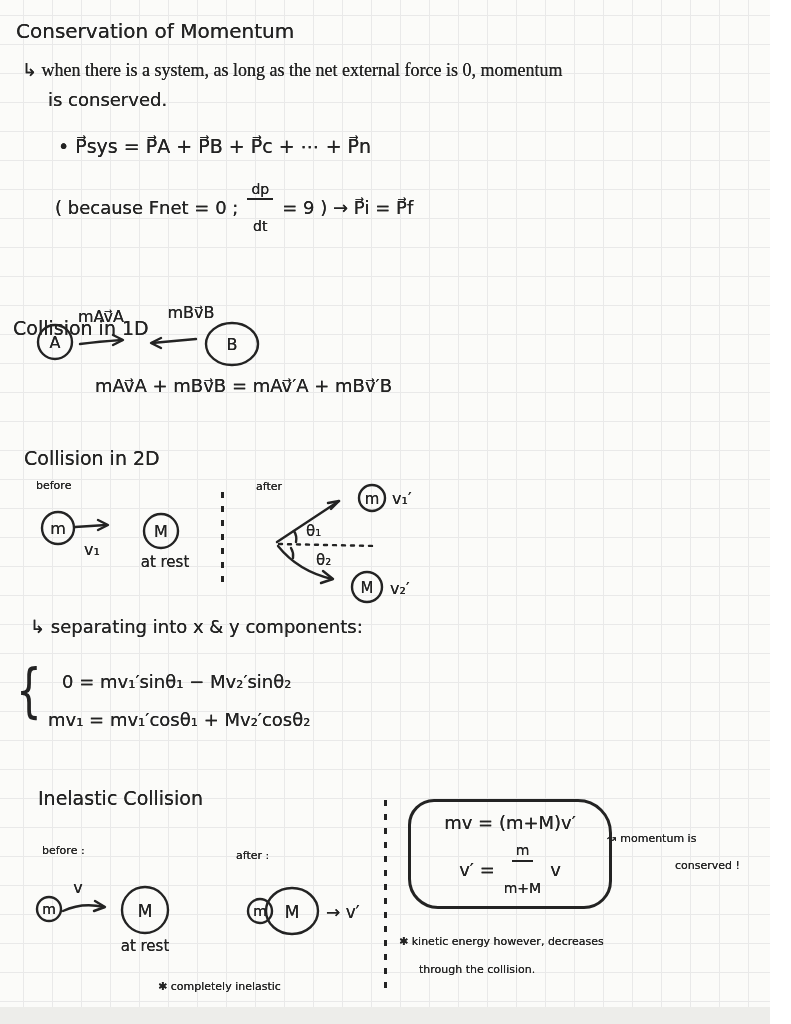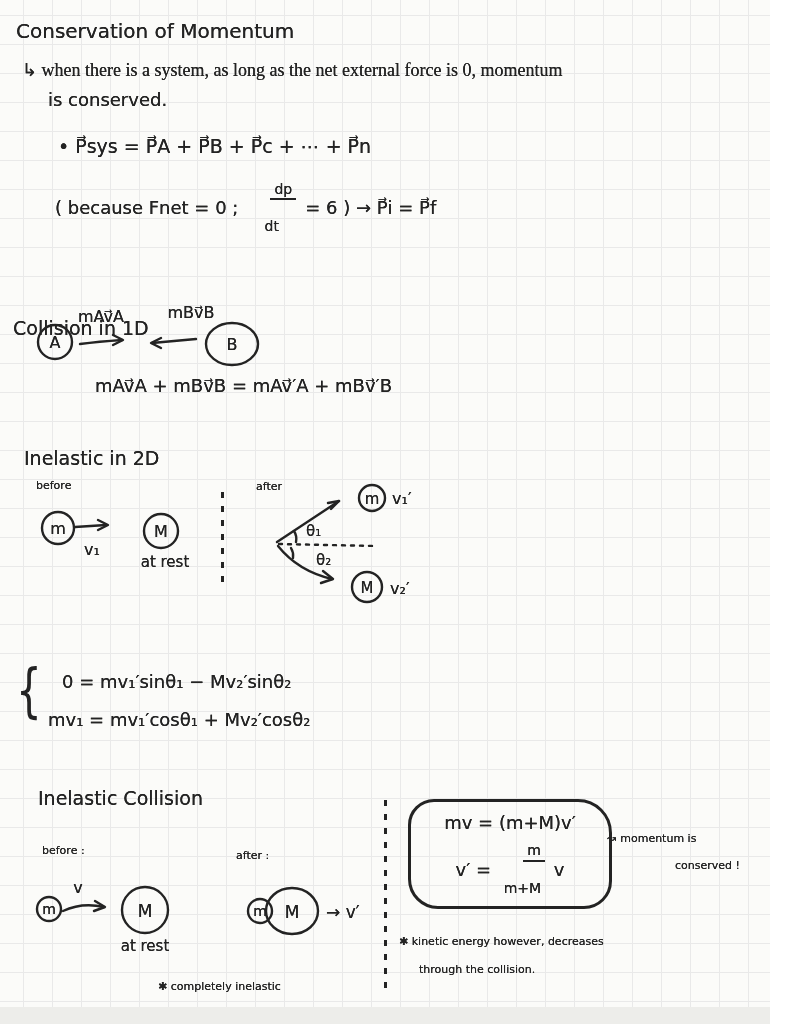--- a/index.html
+++ b/index.html
@@ -16,21 +16,21 @@
     font-family:"DejaVu Sans", sans-serif;
     color:#232323;
     text-shadow:0 0 0.5px currentColor;
   }
   .abs{position:absolute;white-space:nowrap;line-height:1.15;}
   .fs20{font-size:20px;} .fs19{font-size:19px;} .fs18{font-size:18px;}
   .fs17{font-size:11px;text-align:center;}
   .row{display:flex;align-items:center;gap:6px;}
   .frac{display:inline-flex;flex-direction:column;align-items:center;
         font-size:14px;line-height:1.1;margin:0 3px;text-shadow:0 0 0.5px currentColor;}
-  .frac .num{border-bottom:2px solid #232323;padding:0 4px 1px 4px;margin-left:23px;}
+  .frac .num{border-bottom:2px solid #232323;padding:0 4px 1px 4px;}
   .frac .den{padding-top:19px;}
   .divider{position:absolute;width:2.5px;
     background:repeating-linear-gradient(to bottom,#232323 0 6px,transparent 6px 14px);}
   .handbox{position:absolute;border:3px solid #232323;
     border-radius:26px 34px 28px 30px;
     display:flex;flex-direction:column;align-items:center;justify-content:center;gap:10px;}
   .brace{font-size:58px;font-weight:normal;transform:scaleX(0.7);transform-origin:left center;
          text-shadow:none;line-height:1;}
   svg text{fill:#232323;font-family:"DejaVu Sans",sans-serif;}
   svg .stroke{stroke:#232323;fill:none;stroke-width:2.4;stroke-linecap:round;stroke-linejoin:round;}
@@ -47,41 +47,41 @@
   <div class="abs fs18" style="left:48px;top:90px;">is conserved.</div>
 
   <div class="abs fs19" style="left:58px;top:136px;">• P⃗sys = P⃗A + P⃗B + P⃗c + ⋯ + P⃗n</div>
 
   <div class="abs fs18 row" style="left:55px;top:182px;">
     <span>( because Fnet = 0 ;</span>
     <span class="frac">
       <span class="num">dp</span>
       <span class="den">dt</span>
     </span>
-    <span>= 6 )  →  P⃗i = P⃗f</span>
+    <span>= 9 )  →  P⃗i = P⃗f</span>
   </div>
 
   <div class="abs fs19" style="left:13px;top:278px;margin-top:40px;">Collision in 1D</div>
 
   <svg class="abs" style="left:28px;top:298px;" width="250" height="80">
     <circle class="stroke" cx="27" cy="44" r="17"></circle>
     <text x="27" y="50" font-size="16" text-anchor="middle">A</text>
     <text x="73" y="24" font-size="16" text-anchor="middle">mAv⃗A</text>
     <path class="stroke" d="M52 46 C68 44 80 43 94 42"></path>
     <path class="stroke" d="M85 37 L95 42 L85 47"></path>
     <text x="163" y="20" font-size="16" text-anchor="middle">mBv⃗B</text>
     <path class="stroke" d="M168 41 L124 45"></path>
     <path class="stroke" d="M133 40 L123 45 L133 50"></path>
     <ellipse class="stroke" cx="204" cy="46" rx="26" ry="21"></ellipse>
     <text x="204" y="52" font-size="16" text-anchor="middle">B</text>
   </svg>
 
   <div class="abs fs18" style="left:95px;top:376px;">mAv⃗A + mBv⃗B = mAv⃗′A + mBv⃗′B</div>
 
-  <div class="abs fs19" style="left:24px;top:448px;">Inelastic in 2D</div>
+  <div class="abs fs19" style="left:24px;top:448px;">Collision in 2D</div>
 
   <div class="abs fs17" style="left:36px;top:480px;">before</div>
 
   <svg class="abs" style="left:30px;top:495px;" width="215" height="85">
     <circle class="stroke" cx="28" cy="33" r="16"></circle>
     <text x="28" y="39" font-size="16" text-anchor="middle">m</text>
     <path class="stroke" d="M45 32 L76 30"></path>
     <path class="stroke" d="M68 25 L78 30 L68 35"></path>
     <text x="62" y="60" font-size="16" text-anchor="middle">v₁</text>
     <circle class="stroke" cx="131" cy="36" r="17"></circle>
@@ -104,20 +104,21 @@
     <path class="stroke" d="M30 68 Q50 93 84 101"></path>
     <path class="stroke" d="M75 93 L85 101 L73 105"></path>
     <circle class="stroke" cx="124" cy="20" r="13"></circle>
     <text x="124" y="26" font-size="15" text-anchor="middle">m</text>
     <text x="144" y="26" font-size="16">v₁′</text>
     <circle class="stroke" cx="119" cy="109" r="15"></circle>
     <text x="119" y="115" font-size="15" text-anchor="middle">M</text>
     <text x="142" y="116" font-size="16">v₂′</text>
   </svg>
 
+  <div class="abs fs18" style="left:30px;top:617px;">↳ separating into x &amp; y components:</div>
 
   <div class="abs brace" style="left:16px;top:662px;">{</div>
   <div class="abs fs18" style="left:62px;top:672px;">0 = mv₁′sinθ₁ − Mv₂′sinθ₂</div>
   <div class="abs fs18" style="left:48px;top:710px;">mv₁ = mv₁′cosθ₁ + Mv₂′cosθ₂</div>
 
   <div class="abs fs19" style="left:38px;top:788px;">Inelastic Collision</div>
 
   <div class="abs fs17" style="left:42px;top:845px;">before :</div>
 
   <svg class="abs" style="left:34px;top:876px;" width="215" height="85">

